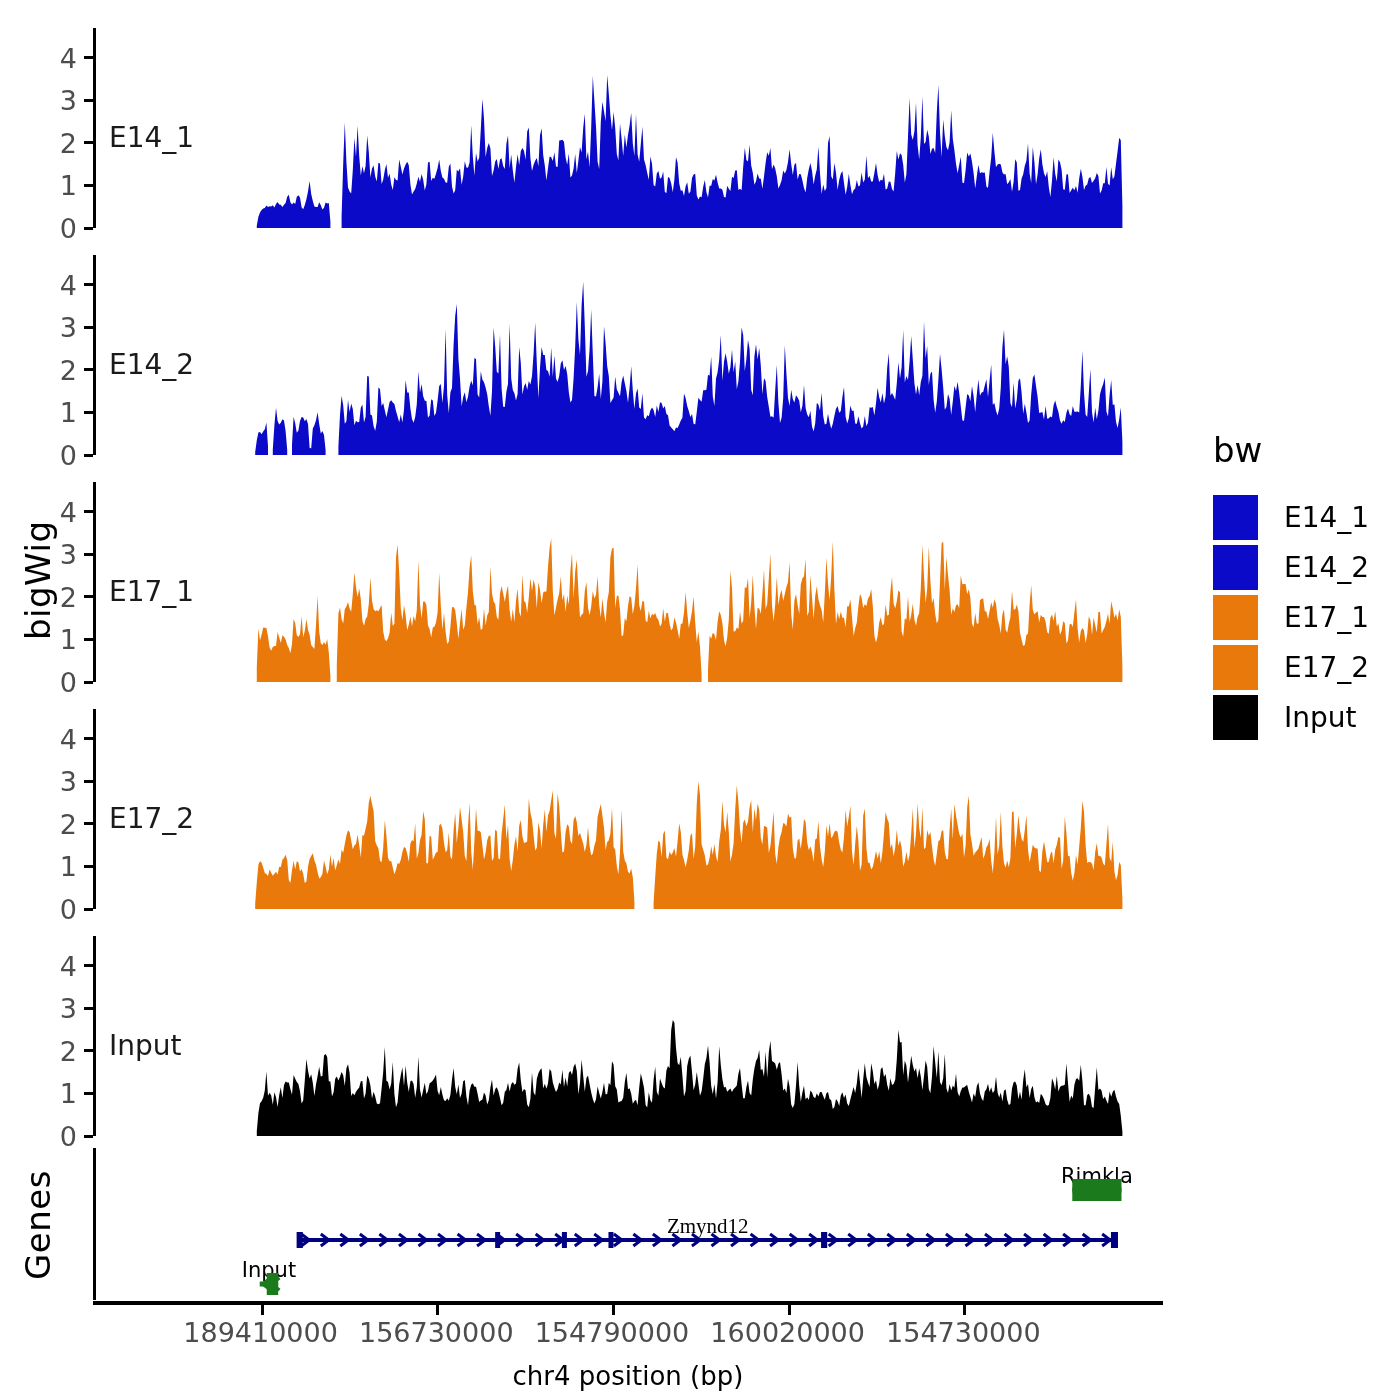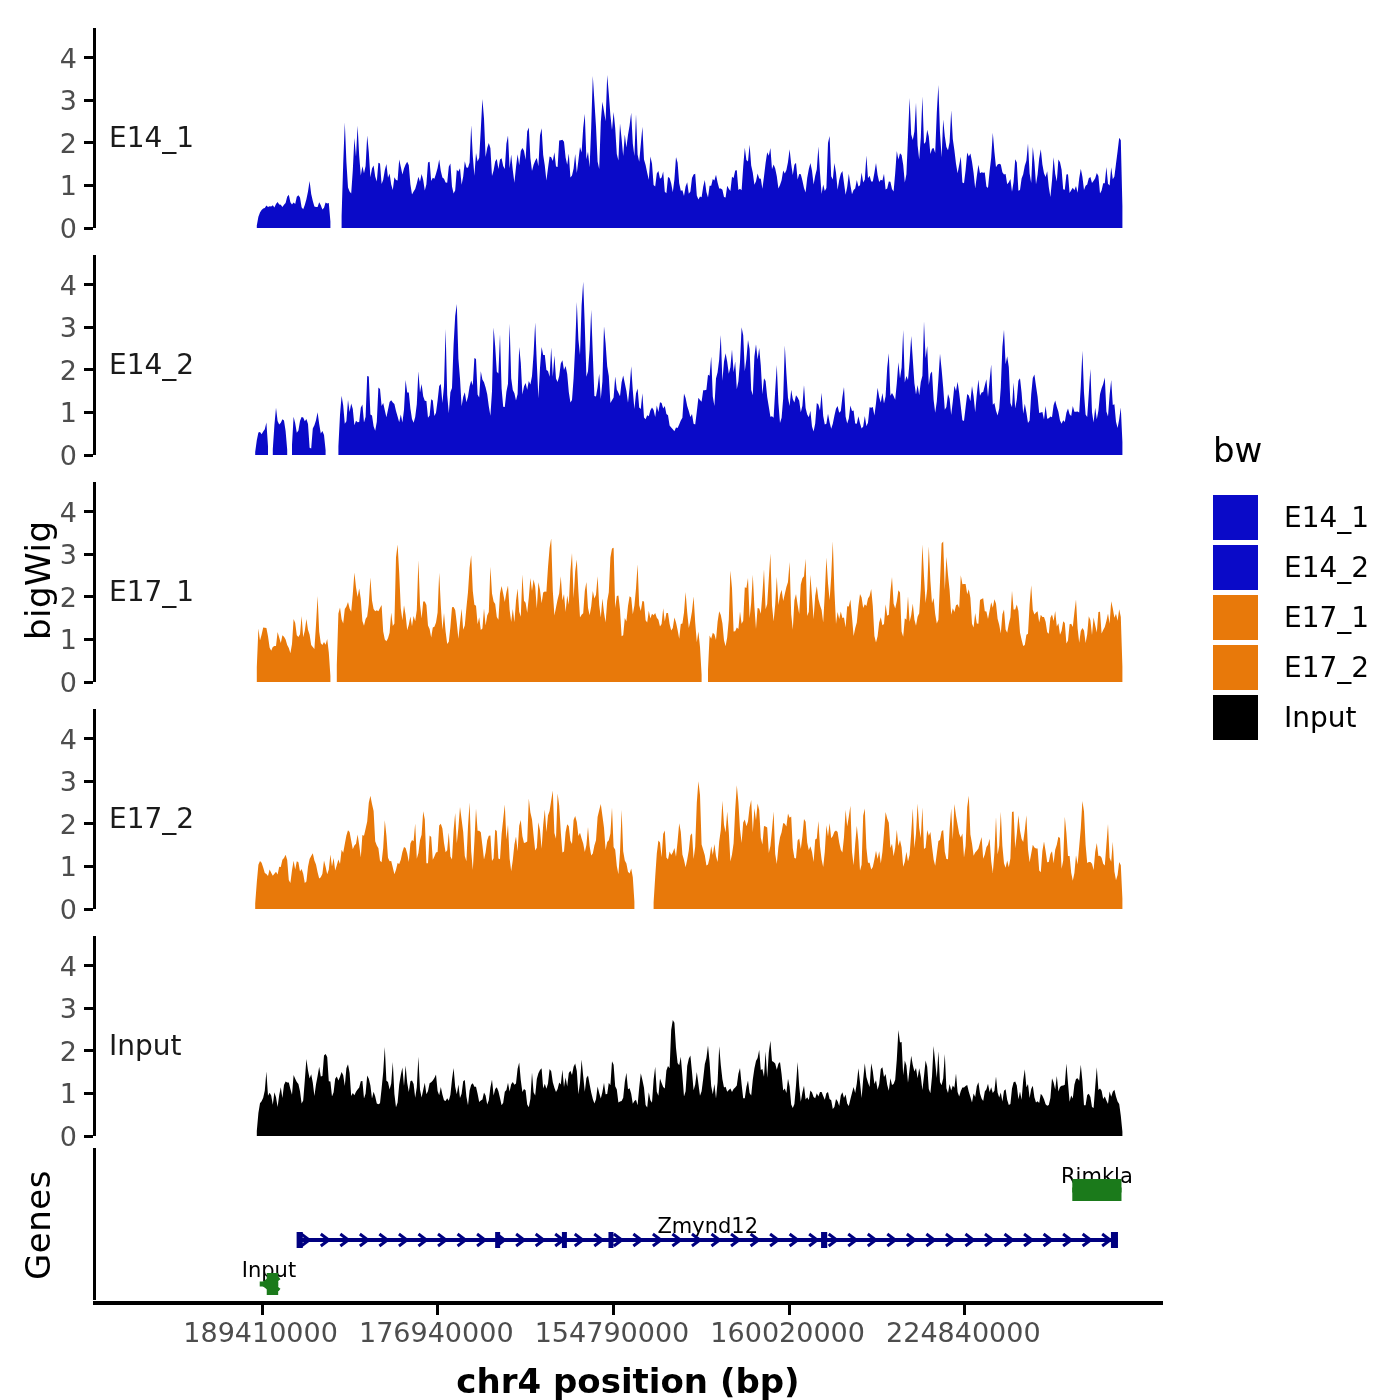--- a/index.html
+++ b/index.html
@@ -54,22 +54,22 @@
   #genes-panel .vaxis{height:100%;}
   .axis-bottom{
     position:absolute;height:4px;background:#000;
   }
   .xtick{position:absolute;width:3px;height:10px;background:#000;}
   .xticklabel{
     position:absolute;top:14px;font-size:27px;color:#4d4d4d;
     transform:translateX(-50%);white-space:nowrap;
   }
   #xaxis-title{
-    position:absolute;font-size:34px;color:#000;
-    text-align:center;white-space:nowrap;font-weight:bold;
+    position:absolute;font-size:26px;color:#000;
+    text-align:center;white-space:nowrap;
   }
 
   .gene-label{
     position:absolute;font-size:21px;color:#000;
     white-space:nowrap;transform:translateX(-50%);text-align:right;
   }
 
   
   #legend{position:absolute;left:1213px;top:430px;}
   #legend-title{font-size:34px;color:#000;margin-bottom:22px;}
@@ -181,21 +181,21 @@
             <path d="M20.8,200 L20.8,195.0 L22.4,177.0 L24.0,167.3 L25.6,165.3 L27.2,161.7 L28.8,154.4 L30.4,135.5 L32.0,159.7 L33.6,156.7 L35.2,159.4 L36.8,168.7 L38.4,156.2 L40.0,161.2 L41.6,171.0 L43.2,159.1 L44.8,151.2 L46.4,162.1 L48.0,148.9 L49.6,145.5 L51.2,146.6 L52.8,146.5 L54.4,152.9 L56.0,158.7 L57.6,139.0 L59.2,142.8 L60.8,145.9 L62.4,148.1 L64.0,155.2 L65.6,167.6 L67.2,164.5 L68.8,144.2 L70.4,123.1 L72.0,134.6 L73.6,142.6 L75.2,138.3 L76.8,146.7 L78.4,160.0 L80.0,148.6 L81.6,140.1 L83.2,130.7 L84.8,140.6 L86.4,140.0 L88.0,119.4 L89.6,118.0 L91.2,121.1 L92.8,145.2 L94.4,145.4 L96.0,160.4 L97.6,156.3 L99.2,142.8 L100.8,140.6 L102.4,144.5 L104.0,140.8 L105.6,136.1 L107.2,139.2 L108.8,149.9 L110.4,132.3 L112.0,128.2 L113.6,137.0 L115.2,160.0 L116.8,157.1 L118.4,159.2 L120.0,155.7 L121.6,153.4 L123.2,151.4 L124.8,145.3 L126.4,145.1 L128.0,162.4 L129.6,157.6 L131.2,139.6 L132.8,142.8 L134.4,149.5 L136.0,162.6 L137.6,155.8 L139.2,160.5 L140.8,167.6 L142.4,168.3 L144.0,167.2 L145.6,152.6 L147.2,136.0 L148.8,110.9 L150.4,144.7 L152.0,146.0 L153.6,153.5 L155.2,147.5 L156.8,126.1 L158.4,158.0 L160.0,171.3 L161.6,166.5 L163.2,148.7 L164.8,138.9 L166.4,131.4 L168.0,149.9 L169.6,129.4 L171.2,146.8 L172.8,155.9 L174.4,145.2 L176.0,144.6 L177.6,148.0 L179.2,161.7 L180.8,151.3 L182.4,120.8 L184.0,153.4 L185.6,161.6 L187.2,154.0 L188.8,146.7 L190.4,158.3 L192.0,155.0 L193.6,147.3 L195.2,146.3 L196.8,144.4 L198.4,142.1 L200.0,138.5 L201.6,154.9 L203.2,159.2 L204.8,150.9 L206.4,158.6 L208.0,164.2 L209.6,165.0 L211.2,162.2 L212.8,164.7 L214.4,158.8 L216.0,143.4 L217.6,131.9 L219.2,150.7 L220.8,158.2 L222.4,148.4 L224.0,162.1 L225.6,157.7 L227.2,145.2 L228.8,144.0 L230.4,160.4 L232.0,169.3 L233.6,154.5 L235.2,148.8 L236.8,147.2 L238.4,150.8 L240.0,150.8 L241.6,157.7 L243.2,165.9 L244.8,164.5 L246.4,163.6 L248.0,156.6 L249.6,159.4 L251.2,168.6 L252.8,164.2 L254.4,151.6 L256.0,143.5 L257.6,159.4 L259.2,152.9 L260.8,151.2 L262.4,155.3 L264.0,161.9 L265.6,169.2 L267.2,166.8 L268.8,155.8 L270.4,153.9 L272.0,146.8 L273.6,155.5 L275.2,148.2 L276.8,146.0 L278.4,148.7 L280.0,147.6 L281.6,132.8 L283.2,126.4 L284.8,144.2 L286.4,156.1 L288.0,153.1 L289.6,154.2 L291.2,168.4 L292.8,171.3 L294.4,162.7 L296.0,136.6 L297.6,156.3 L299.2,159.4 L300.8,142.9 L302.4,137.2 L304.0,134.0 L305.6,132.2 L307.2,152.6 L308.8,147.8 L310.4,152.7 L312.0,147.6 L313.6,132.9 L315.2,135.3 L316.8,146.2 L318.4,151.7 L320.0,156.0 L321.6,152.9 L323.2,146.5 L324.8,148.4 L326.4,133.8 L328.0,151.0 L329.6,141.5 L331.2,150.6 L332.8,137.1 L334.4,134.7 L336.0,139.0 L337.6,130.7 L339.2,127.4 L340.8,135.0 L342.4,158.3 L344.0,146.8 L345.6,123.4 L347.2,139.9 L348.8,155.7 L350.4,142.1 L352.0,139.4 L353.6,148.2 L355.2,156.4 L356.8,162.9 L358.4,167.6 L360.0,163.3 L361.6,150.6 L363.2,157.1 L364.8,162.5 L366.4,155.9 L368.0,146.7 L369.6,158.3 L371.2,158.1 L372.8,146.8 L374.4,149.2 L376.0,125.2 L377.6,128.8 L379.2,150.2 L380.8,153.4 L382.4,166.4 L384.0,165.6 L385.6,165.1 L387.2,161.8 L388.8,145.9 L390.4,136.8 L392.0,153.3 L393.6,152.2 L395.2,157.8 L396.8,167.8 L398.4,165.1 L400.0,163.8 L401.6,169.3 L403.2,151.7 L404.8,137.3 L406.4,144.0 L408.0,151.8 L409.6,168.9 L411.2,171.4 L412.8,156.3 L414.4,164.3 L416.0,166.8 L417.6,143.7 L419.2,130.8 L420.8,155.8 L422.4,159.7 L424.0,142.6 L425.6,147.1 L427.2,151.1 L428.8,152.4 L430.4,134.6 L432.0,130.0 L433.6,132.3 L435.2,94.1 L436.8,83.9 L438.4,86.7 L440.0,112.1 L441.6,127.1 L443.2,129.3 L444.8,120.7 L446.4,139.6 L448.0,160.5 L449.6,155.3 L451.2,130.0 L452.8,122.8 L454.4,119.4 L456.0,136.0 L457.6,154.2 L459.2,148.5 L460.8,135.9 L462.4,147.7 L464.0,159.8 L465.6,155.2 L467.2,142.7 L468.8,128.2 L470.4,122.1 L472.0,109.5 L473.6,126.2 L475.2,149.9 L476.8,158.2 L478.4,147.9 L480.0,162.4 L481.6,145.9 L483.2,110.2 L484.8,128.9 L486.4,143.3 L488.0,151.4 L489.6,150.8 L491.2,155.8 L492.8,153.9 L494.4,152.4 L496.0,155.9 L497.6,153.1 L499.2,151.4 L500.8,149.6 L502.4,137.7 L504.0,132.1 L505.6,148.3 L507.2,162.2 L508.8,162.2 L510.4,151.1 L512.0,144.6 L513.6,157.0 L515.2,159.5 L516.8,143.5 L518.4,132.4 L520.0,125.0 L521.6,121.9 L523.2,114.1 L524.8,133.9 L526.4,132.9 L528.0,140.7 L529.6,115.6 L531.2,141.7 L532.8,116.5 L534.4,104.8 L536.0,124.9 L537.6,126.1 L539.2,127.6 L540.8,133.7 L542.4,127.7 L544.0,126.0 L545.6,138.3 L547.2,154.6 L548.8,152.6 L550.4,157.1 L552.0,142.7 L553.6,150.4 L555.2,168.4 L556.8,172.1 L558.4,167.9 L560.0,149.5 L561.6,125.9 L563.2,149.8 L564.8,165.7 L566.4,156.4 L568.0,149.8 L569.6,163.6 L571.2,161.2 L572.8,164.0 L574.4,154.5 L576.0,156.6 L577.6,161.1 L579.2,162.2 L580.8,157.2 L582.4,160.5 L584.0,156.0 L585.6,156.0 L587.2,160.1 L588.8,163.7 L590.4,157.3 L592.0,155.9 L593.6,163.0 L595.2,164.2 L596.8,173.0 L598.4,171.0 L600.0,163.1 L601.6,165.2 L603.2,170.1 L604.8,159.6 L606.4,156.2 L608.0,162.1 L609.6,158.4 L611.2,167.5 L612.8,170.0 L614.4,163.2 L616.0,157.0 L617.6,151.0 L619.2,157.1 L620.8,147.5 L622.4,132.3 L624.0,146.2 L625.6,162.1 L627.2,143.2 L628.8,127.3 L630.4,140.9 L632.0,146.5 L633.6,151.1 L635.2,127.2 L636.8,135.3 L638.4,147.9 L640.0,144.2 L641.6,153.7 L643.2,147.9 L644.8,132.9 L646.4,131.2 L648.0,141.1 L649.6,138.0 L651.2,148.8 L652.8,154.7 L654.4,142.2 L656.0,149.0 L657.6,148.0 L659.2,143.8 L660.8,123.5 L662.4,94.1 L664.0,106.6 L665.6,105.9 L667.2,139.2 L668.8,124.4 L670.4,129.4 L672.0,146.7 L673.6,133.2 L675.2,119.7 L676.8,129.0 L678.4,135.4 L680.0,131.9 L681.6,142.2 L683.2,132.2 L684.8,140.5 L686.4,154.1 L688.0,139.9 L689.6,124.4 L691.2,130.8 L692.8,152.9 L694.4,157.3 L696.0,140.5 L697.6,109.9 L699.2,126.4 L700.8,142.0 L702.4,115.3 L704.0,146.1 L705.6,149.3 L707.2,142.3 L708.8,117.9 L710.4,152.3 L712.0,157.1 L713.6,148.0 L715.2,154.6 L716.8,149.4 L718.4,151.8 L720.0,137.5 L721.6,156.0 L723.2,160.4 L724.8,155.1 L726.4,151.5 L728.0,151.5 L729.6,150.1 L731.2,149.0 L732.8,155.7 L734.4,161.0 L736.0,166.5 L737.6,157.4 L739.2,160.9 L740.8,150.3 L742.4,146.2 L744.0,157.6 L745.6,162.6 L747.2,165.0 L748.8,155.4 L750.4,153.2 L752.0,147.8 L753.6,156.0 L755.2,151.3 L756.8,157.0 L758.4,154.7 L760.0,140.4 L761.6,156.4 L763.2,161.4 L764.8,156.6 L766.4,165.6 L768.0,154.7 L769.6,153.2 L771.2,163.8 L772.8,169.1 L774.4,167.9 L776.0,152.4 L777.6,146.2 L779.2,145.5 L780.8,149.6 L782.4,163.2 L784.0,155.4 L785.6,163.7 L787.2,144.2 L788.8,133.3 L790.4,151.3 L792.0,147.9 L793.6,162.1 L795.2,152.9 L796.8,149.8 L798.4,161.2 L800.0,166.5 L801.6,165.2 L803.2,166.9 L804.8,157.7 L806.4,159.7 L808.0,163.2 L809.6,168.3 L811.2,169.8 L812.8,169.0 L814.4,162.0 L816.0,142.2 L817.6,146.4 L819.2,153.6 L820.8,140.1 L822.4,155.6 L824.0,151.0 L825.6,149.8 L827.2,149.6 L828.8,148.7 L830.4,127.5 L832.0,147.0 L833.6,165.8 L835.2,159.5 L836.8,162.4 L838.4,148.8 L840.0,143.0 L841.6,142.2 L843.2,144.7 L844.8,128.8 L846.4,145.1 L848.0,169.3 L849.6,169.3 L851.2,158.9 L852.8,157.7 L854.4,161.0 L856.0,170.9 L857.6,172.1 L859.2,151.1 L860.8,131.2 L862.4,154.1 L864.0,152.6 L865.6,154.7 L867.2,163.1 L868.8,160.4 L870.4,164.6 L872.0,167.9 L873.6,155.6 L875.2,160.8 L876.8,155.7 L878.4,153.7 L880.0,160.5 L881.6,165.5 L883.2,168.0 L884.8,179.7 L886.4,195.8 L886.4,200 Z " fill="#000000" stroke="none"></path>
           </svg>
         </div>
       </div>
     </div>
 
   <div id="genes-panel" style="left: 93px; top: 1148px; width: 1038px; height: 152px;">
     <div class="vaxis"></div>
     <div id="genes-content">
         <div class="gene-label" style="left: 1003.89px; top: 16px;">Rimkla</div>
-        <div class="gene-label" style="left: 614.732px; top: 66px;">Zmynd12</div>
+        <div class="gene-label" style="left: 614.732px; top: 66px; font-family: Liberation Serif, serif;">Zmynd12</div>
         <div class="gene-label" style="left: 175.942px; top: 110px;">Input</div>
         <svg width="1038" height="152" style="position: absolute; left: 0px; top: 0px;">
           <g>
             <line x1="979.292490118577" y1="42" x2="1028.486166007905" y2="42" stroke="#1b7a1b" stroke-width="5"></line>
             <path d="M993.4914361001316,36 L985.4914361001316,42 L993.4914361001316,48" fill="none" stroke="#1b7a1b" stroke-width="3"></path>
             <path d="M1009.889328063241,36 L1001.889328063241,42 L1009.889328063241,48" fill="none" stroke="#1b7a1b" stroke-width="3"></path>
             <path d="M1026.2872200263505,36 L1018.2872200263504,42 L1026.2872200263505,48" fill="none" stroke="#1b7a1b" stroke-width="3"></path>
             <rect x="979.292490118577" y="31" width="49.193675889328006" height="22" fill="#1b7a1b"></rect>
           </g>
           <g>
@@ -258,27 +258,27 @@
         </svg>
       </div>
   </div>
 
   <div id="xaxis">
     <div class="axis-bottom" id="xaxis-line" style="left: 93px; top: 1301px; width: 1070px;"></div>
     <div id="xticks">
         <div class="xtick" style="left: 260.597px; top: 1305px;"></div>
         <div class="xticklabel" style="left: 260.597px; top: 1317px;">189410000</div>
         <div class="xtick" style="left: 436.289px; top: 1305px;"></div>
-        <div class="xticklabel" style="left: 436.289px; top: 1317px;">176940000</div>
+        <div class="xticklabel" style="left: 436.289px; top: 1317px;">156730000</div>
         <div class="xtick" style="left: 611.98px; top: 1305px;"></div>
         <div class="xticklabel" style="left: 611.98px; top: 1317px;">154790000</div>
         <div class="xtick" style="left: 787.672px; top: 1305px;"></div>
         <div class="xticklabel" style="left: 787.672px; top: 1317px;">160020000</div>
         <div class="xtick" style="left: 963.364px; top: 1305px;"></div>
-        <div class="xticklabel" style="left: 963.364px; top: 1317px;">224840000</div>
+        <div class="xticklabel" style="left: 963.364px; top: 1317px;">154730000</div>
       </div>
   </div>
   <div id="xaxis-title" style="left: 93px; width: 1070px; top: 1361px;">chr4 position (bp)</div>
 
   <div id="legend">
     <div id="legend-title">bw</div>
     <div id="legend-items">
         <div class="legend-row">
           <div class="swatch" style="background: rgb(10, 10, 200);"></div>
           <div class="legend-label">E14_1</div>

